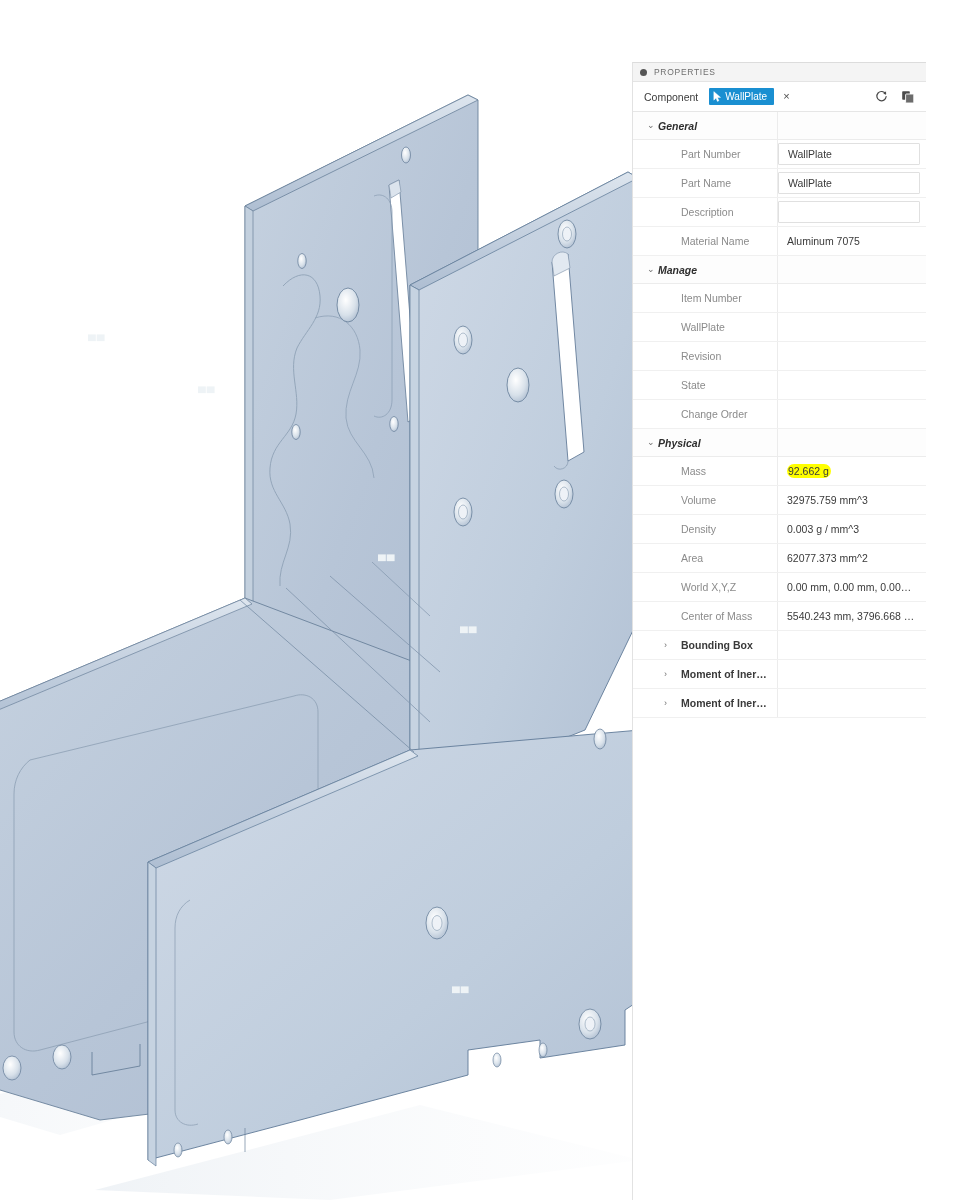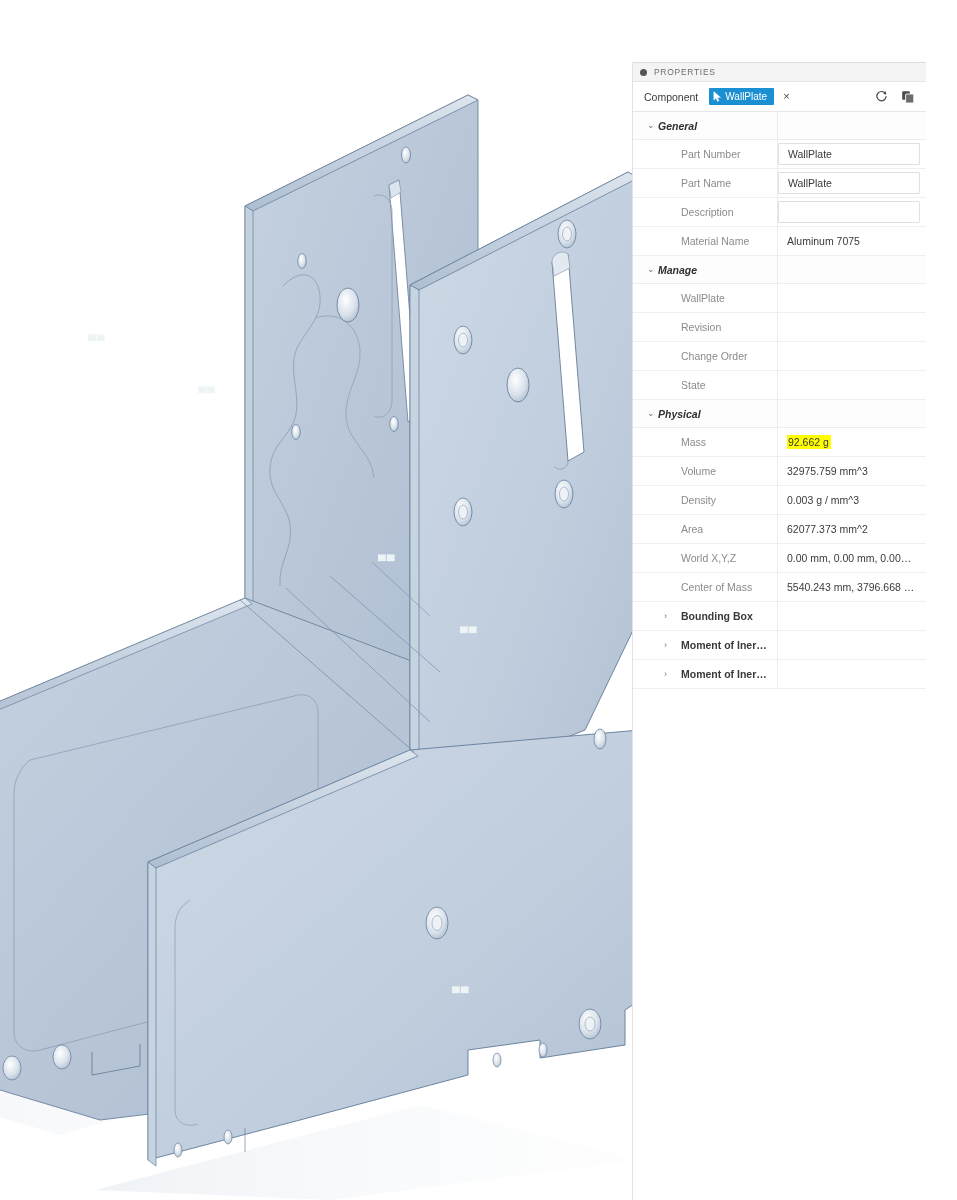--- a/index.html
+++ b/index.html
@@ -136,21 +136,21 @@
     padding-left: 9px;
     font-size: 10.5px; color: #3a3a3a;
     white-space: nowrap; overflow: hidden;
   }
   .prop-val.boxed {
     margin: 3px 6px 3px 0;
     border: 1px solid #e0e0e0;
     background: #fff;
     border-radius: 1px;
   }
-  .hl { background: #ffff00; padding: 1px 2px 1px 1px; }
+  .hl { background: #ffff00; padding: 1px 2px 1px 1px; border-radius: 7px; }
 
   .panel-rest { flex: 1 1 auto; background: #ffffff; }
 </style>
 </head>
 <body>
 
 <div id="app">
 
   <div id="viewport">
     <svg width="663" height="1200" viewBox="0 0 663 1200">
@@ -353,33 +353,37 @@
 
       <div class="grp-row">
         <div class="grp-left">
           <span class="caret">⌄</span>
           <span class="grp-name">Manage</span>
         </div>
         <div class="grp-right"></div>
       </div>
 
       <div class="prop-row">
+        <div class="prop-key">Item Number</div>
+        <div class="prop-val"></div>
+      </div>
+      <div class="prop-row">
         <div class="prop-key">WallPlate</div>
         <div class="prop-val"></div>
       </div>
       <div class="prop-row">
         <div class="prop-key">Revision</div>
         <div class="prop-val"></div>
       </div>
       <div class="prop-row">
+        <div class="prop-key">State</div>
+        <div class="prop-val"></div>
+      </div>
+      <div class="prop-row">
         <div class="prop-key">Change Order</div>
-        <div class="prop-val"></div>
-      </div>
-      <div class="prop-row">
-        <div class="prop-key">State</div>
         <div class="prop-val"></div>
       </div>
 
       <div class="grp-row">
         <div class="grp-left">
           <span class="caret">⌄</span>
           <span class="grp-name">Physical</span>
         </div>
         <div class="grp-right"></div>
       </div>

